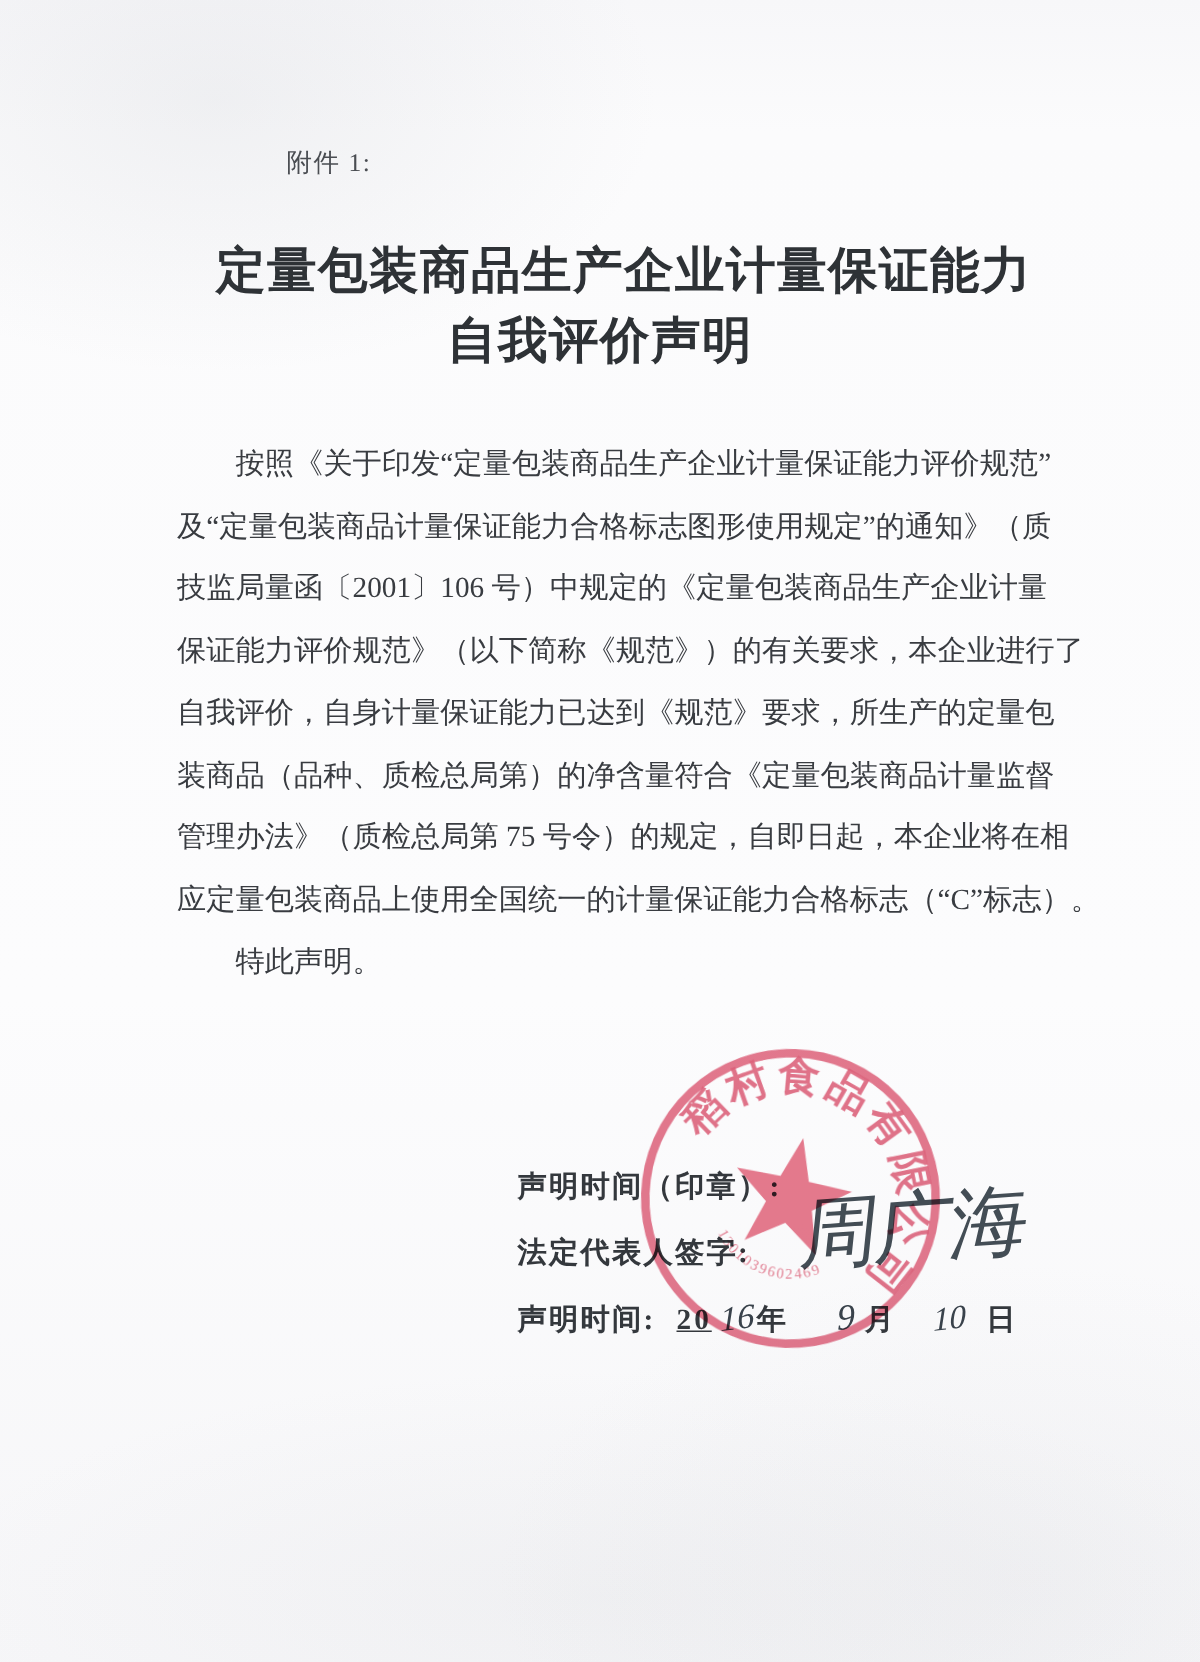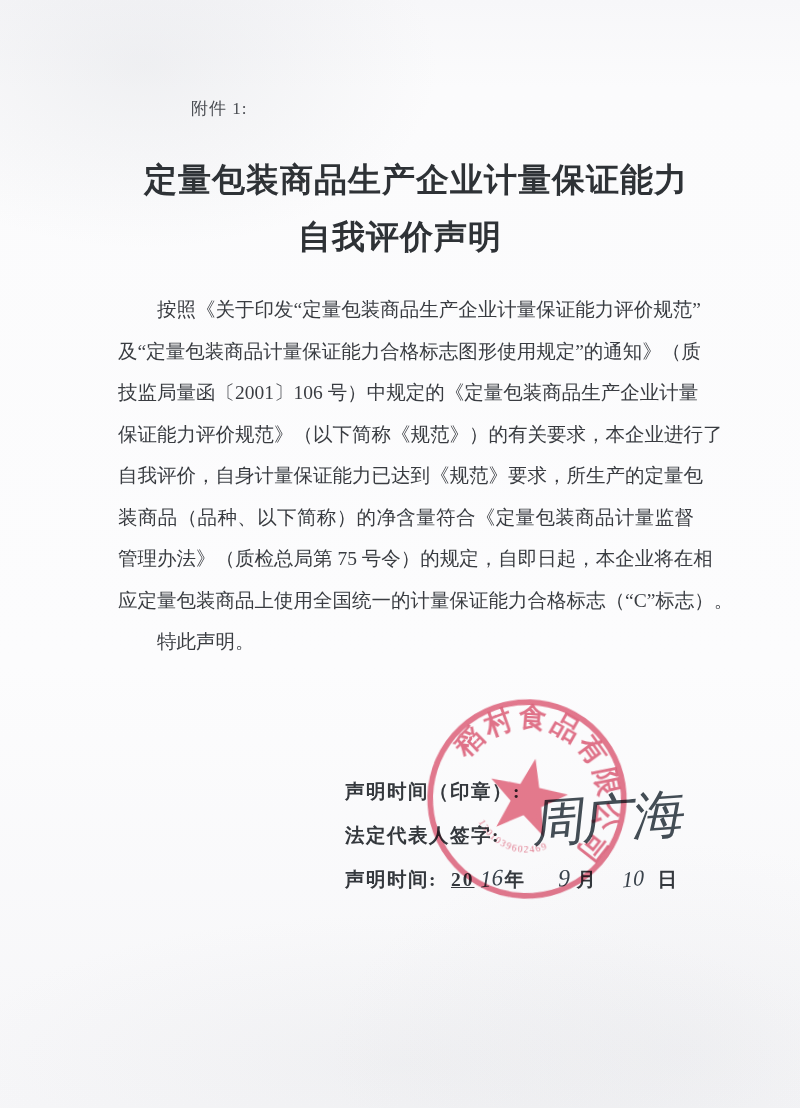--- a/index.html
+++ b/index.html
@@ -22,21 +22,21 @@
   .attachment {
     position: absolute; left: 155px; top: 97px;
     font-size: 17px; letter-spacing: 1px; color: #4a4d52; margin-left: 36px;
   }
   .title {
     position: absolute; left: 0; width: 800px; text-align: center;
     font-weight: bold; color: #2e3236;
     letter-spacing: 1px;
   }
   .title-line1 { top: 158px; font-size: 33px; margin-left: 16px; }
-  .title-line2 { top: 215px; font-size: 33px; font-family: Liberation Serif, serif; }
+  .title-line2 { top: 205px; font-size: 33px; font-family: Liberation Serif, serif; }
   .body-text {
     position: absolute; left: 118px; top: 289px; width: 576px;
     font-size: 19.5px; color: #393c41;
   }
   .body-line {
     height: 41.5px; line-height: 41.5px;
     white-space: nowrap;
     text-align: justify;
     text-align-last: justify;
   }
@@ -97,21 +97,21 @@
 
   <div class="title title-line1">定量包装商品生产企业计量保证能力</div>
   <div class="title title-line2">自我评价声明</div>
 
   <div class="body-text">
     <div class="body-line indent">按照《关于印发“定量包装商品生产企业计量保证能力评价规范”</div>
     <div class="body-line">及“定量包装商品计量保证能力合格标志图形使用规定”的通知》（质</div>
     <div class="body-line">技监局量函〔2001〕106 号）中规定的《定量包装商品生产企业计量</div>
     <div class="body-line">保证能力评价规范》（以下简称《规范》）的有关要求，本企业进行了</div>
     <div class="body-line">自我评价，自身计量保证能力已达到《规范》要求，所生产的定量包</div>
-    <div class="body-line">装商品（品种、以下简称）的净含量符合《定量包装商品计量监督</div>
+    <div class="body-line">装商品（品种、质检总局第）的净含量符合《定量包装商品计量监督</div>
     <div class="body-line">管理办法》（质检总局第 75 号令）的规定，自即日起，本企业将在相</div>
     <div class="body-line">应定量包装商品上使用全国统一的计量保证能力合格标志（“C”标志）。</div>
     <div class="closing-line">特此声明。</div>
   </div>
 
   <div class="sig-block">
     <div class="sig-row">
       <span class="printed">声明时间（印章）:</span>
     </div>
     <div class="sig-row">

